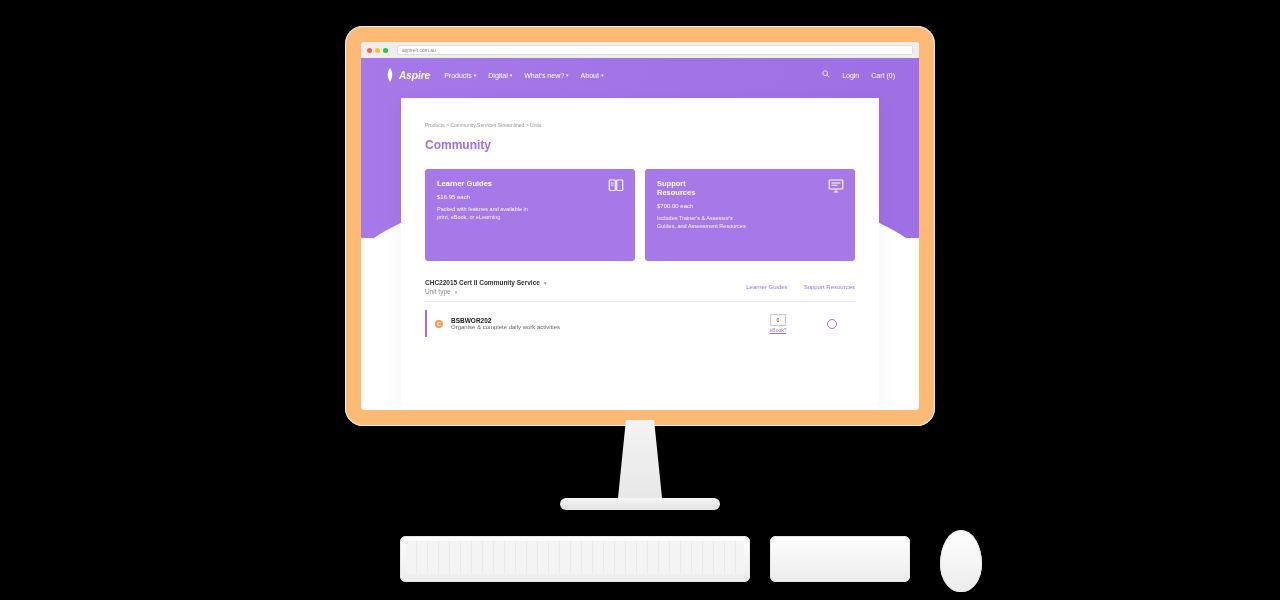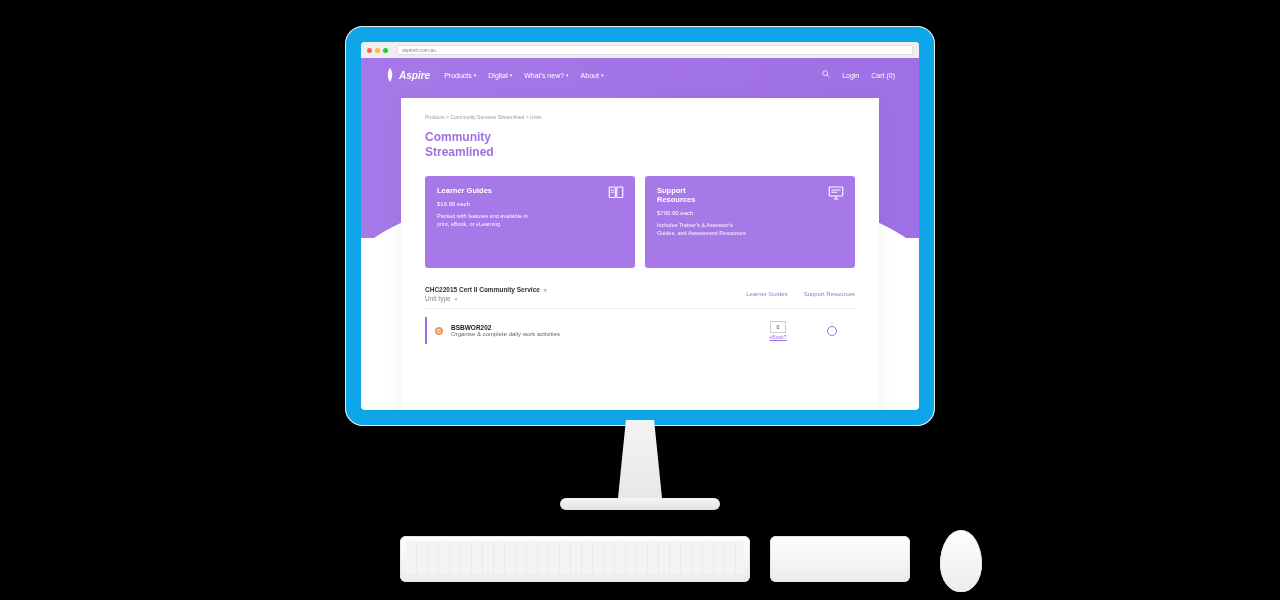--- a/index.html
+++ b/index.html
@@ -8,21 +8,21 @@
     background: #000;
     font-family: -apple-system, "Helvetica Neue", Arial, sans-serif;
     overflow: hidden;
     position: relative;
   }
   
   .monitor {
     position: absolute;
     left: 345px; top: 26px;
     width: 590px; height: 400px;
-    background: #0ea5e9;
+    background: #fdba74;
     border-radius: 18px;
     box-shadow: 0 10px 40px rgba(0,0,0,.25), inset 0 0 0 1px #eceaea;
     padding: 16px;
   }
   .screen {
     width: 100%; height: 100%;
     background: #fff;
     border-radius: 4px;
     overflow: hidden;
     position: relative;
@@ -63,21 +63,21 @@
   .navlinks { display:flex; gap:12px; font-size:7px;}
   .navlinks span { display:flex; align-items:center; gap:2px; cursor:pointer;}
   .caret { font-size:5px; opacity:.9;}
   .nav-right { margin-left:auto; display:flex; gap:12px; align-items:center;}
   .nav-right .search { font-size:8px; }
   
   .content {
     position:absolute; top:56px; left:40px; right:40px; bottom:0;
     background:#fff; z-index:3;
     box-shadow:0 4px 20px rgba(0,0,0,.05);
-    padding:16px 24px; overflow:hidden;
+    padding:24px 24px; overflow:hidden;
   }
   .crumbs { font-size:5px; color:#999; margin-bottom:10px;}
   .page-title { color:#9f6fe5; font-size:12px; font-weight:700; line-height:1.25; margin-bottom:16px;}
   .cards { display:flex; gap:10px; margin-bottom:18px;}
   .card { flex:1; border-radius:3px; color:#fff; padding:10px 12px; position:relative; min-height:92px;}
   .card.purple { background:#a678e8;}
   .card.orange { background:#f09a5a;}
   .card h4 { font-size:7.5px; font-weight:700; line-height:1.2; max-width:60px;}
   .card .price { font-size:6px; margin-top:6px;}
   .card p { font-size:5.5px; margin-top:6px; line-height:1.4; max-width:95px; opacity:.95;}
@@ -186,21 +186,20 @@
         </span>
         <span>Login</span>
         <span>Cart (0)</span>
       </div>
     </div>
 
     <div class="content">
       <div class="crumbs">Products &gt; Community Services Streamlined &gt; Units</div>
       <div class="page-title">
         <div>Community</div>
-        <div>Streamlined</div>
       </div>
 
       <div class="cards">
         <div class="card purple">
           <h4>Learner Guides</h4>
           <span class="cicon">
             <svg width="18" height="18" viewBox="0 0 24 24" fill="none" stroke="#fff" stroke-width="1.5">
                 <rect x="3" y="4" width="8" height="14" rx="1"></rect>
                 <rect x="13" y="4" width="8" height="14" rx="1"></rect>
                 <line x1="5" y1="8" x2="9" y2="8"></line>

